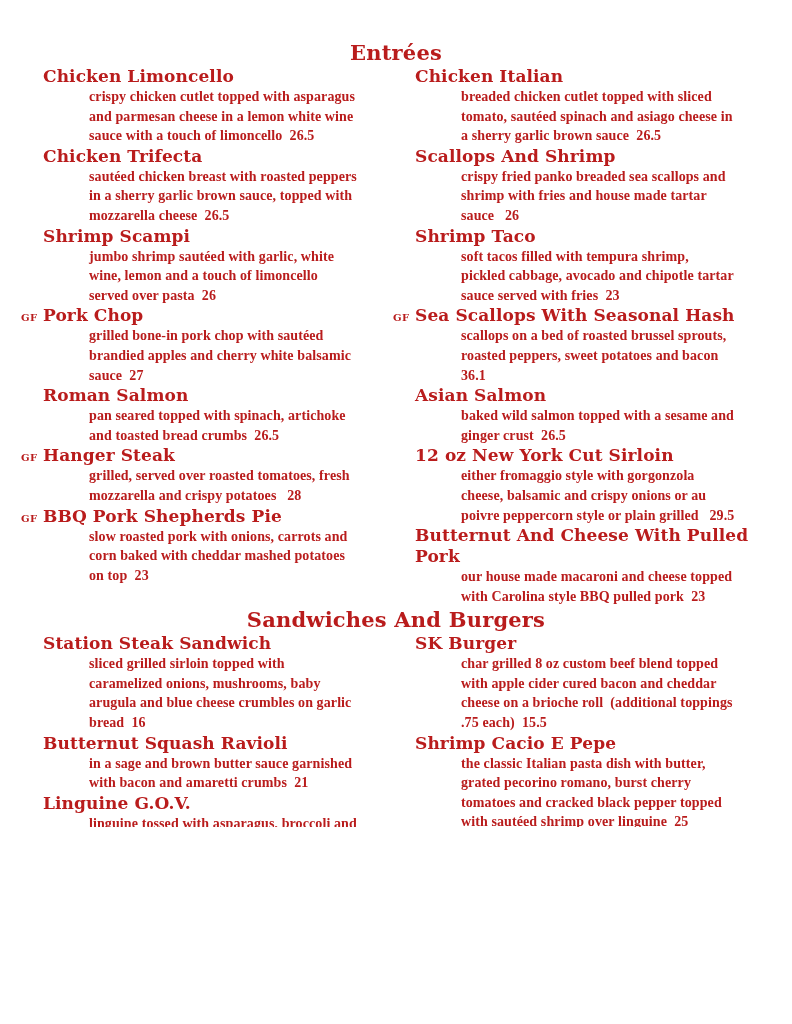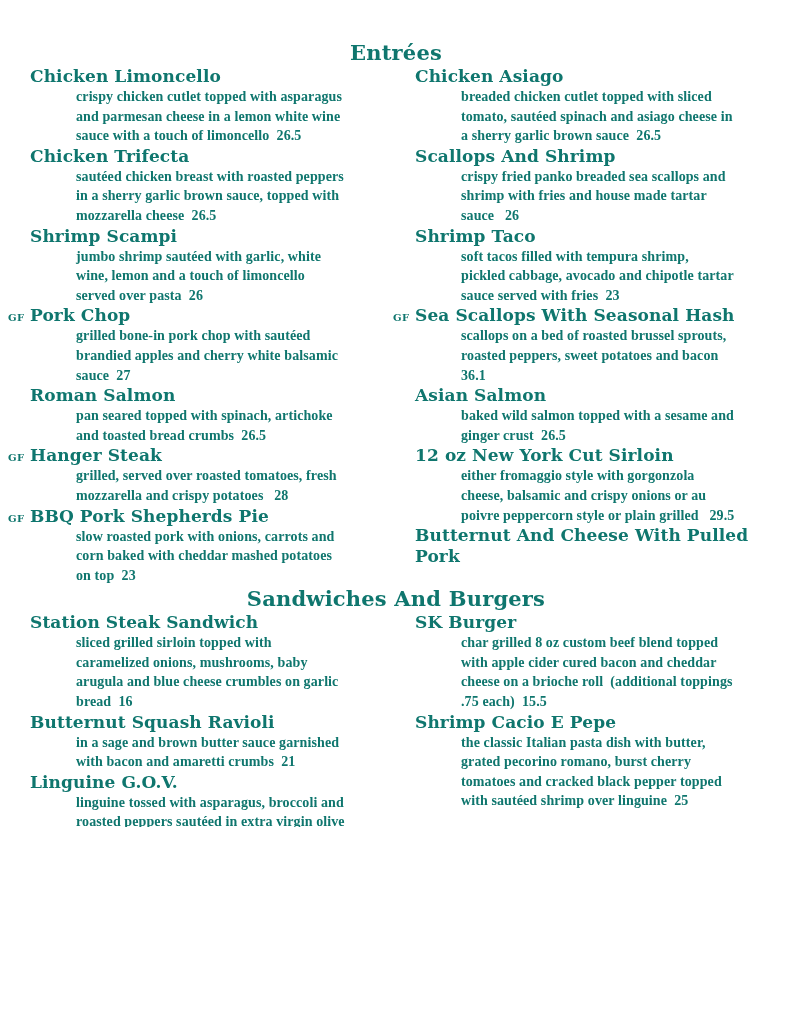--- a/index.html
+++ b/index.html
@@ -6,21 +6,21 @@
     margin: 0;
     padding: 0;
     background: #ffffff;
   }
   .page {
     position: relative;
     width: 792px;
     height: 827px;
     margin: 0 auto;
     background: #ffffff;
-    color: #0f766e;
+    color: #b91c1c;
     font-family: "DejaVu Serif", "Liberation Serif", serif;
     font-weight: bold;
     overflow: hidden;
     box-sizing: border-box;
     padding-top: 40px;
   }
   .section-title {
     margin: 0;
     text-align: center;
     font-size: 21px;
@@ -34,21 +34,21 @@
   .columns {
     display: flex;
     align-items: flex-start;
   }
   .col {
     box-sizing: border-box;
   }
   .col-0 {
     width: 388px;
     flex: none;
-    padding-left: 8px;
+    padding-left: 21px;
   }
   .col-1 {
     flex: 1;
     padding-left: 5px;
   }
   .item { margin: 0; }
   .name-row {
     display: flex;
     align-items: baseline;
   }
@@ -141,21 +141,21 @@
             </div>
             <div class="desc">slow roasted pork with onions, carrots and
 corn baked with cheddar mashed potatoes
 on top  23</div>
           </div>
         </div>
         <div class="col col-1">
           <div class="item">
             <div class="name-row">
               <span class="gutter"></span>
-              <span class="name">Chicken Asiago</span>
+              <span class="name">Chicken Italian</span>
             </div>
             <div class="desc">breaded chicken cutlet topped with sliced
 tomato, sautéed spinach and asiago cheese in
 a sherry garlic brown sauce  26.5</div>
           </div>
           <div class="item">
             <div class="name-row">
               <span class="gutter"></span>
               <span class="name">Scallops And Shrimp</span>
             </div>
@@ -197,20 +197,22 @@
             <div class="desc">either fromaggio style with gorgonzola
 cheese, balsamic and crispy onions or au
 poivre peppercorn style or plain grilled   29.5</div>
           </div>
           <div class="item">
             <div class="name-row">
               <span class="gutter"></span>
               <span class="name">Butternut And Cheese With Pulled
 Pork</span>
             </div>
+            <div class="desc">our house made macaroni and cheese topped
+with Carolina style BBQ pulled pork  23</div>
           </div>
         </div>
       </div>
     </section>
     <section class="menu-section">
       <h2 class="section-title">Sandwiches And Burgers</h2>
       <div class="columns">
         <div class="col col-0">
           <div class="item">
             <div class="name-row">

